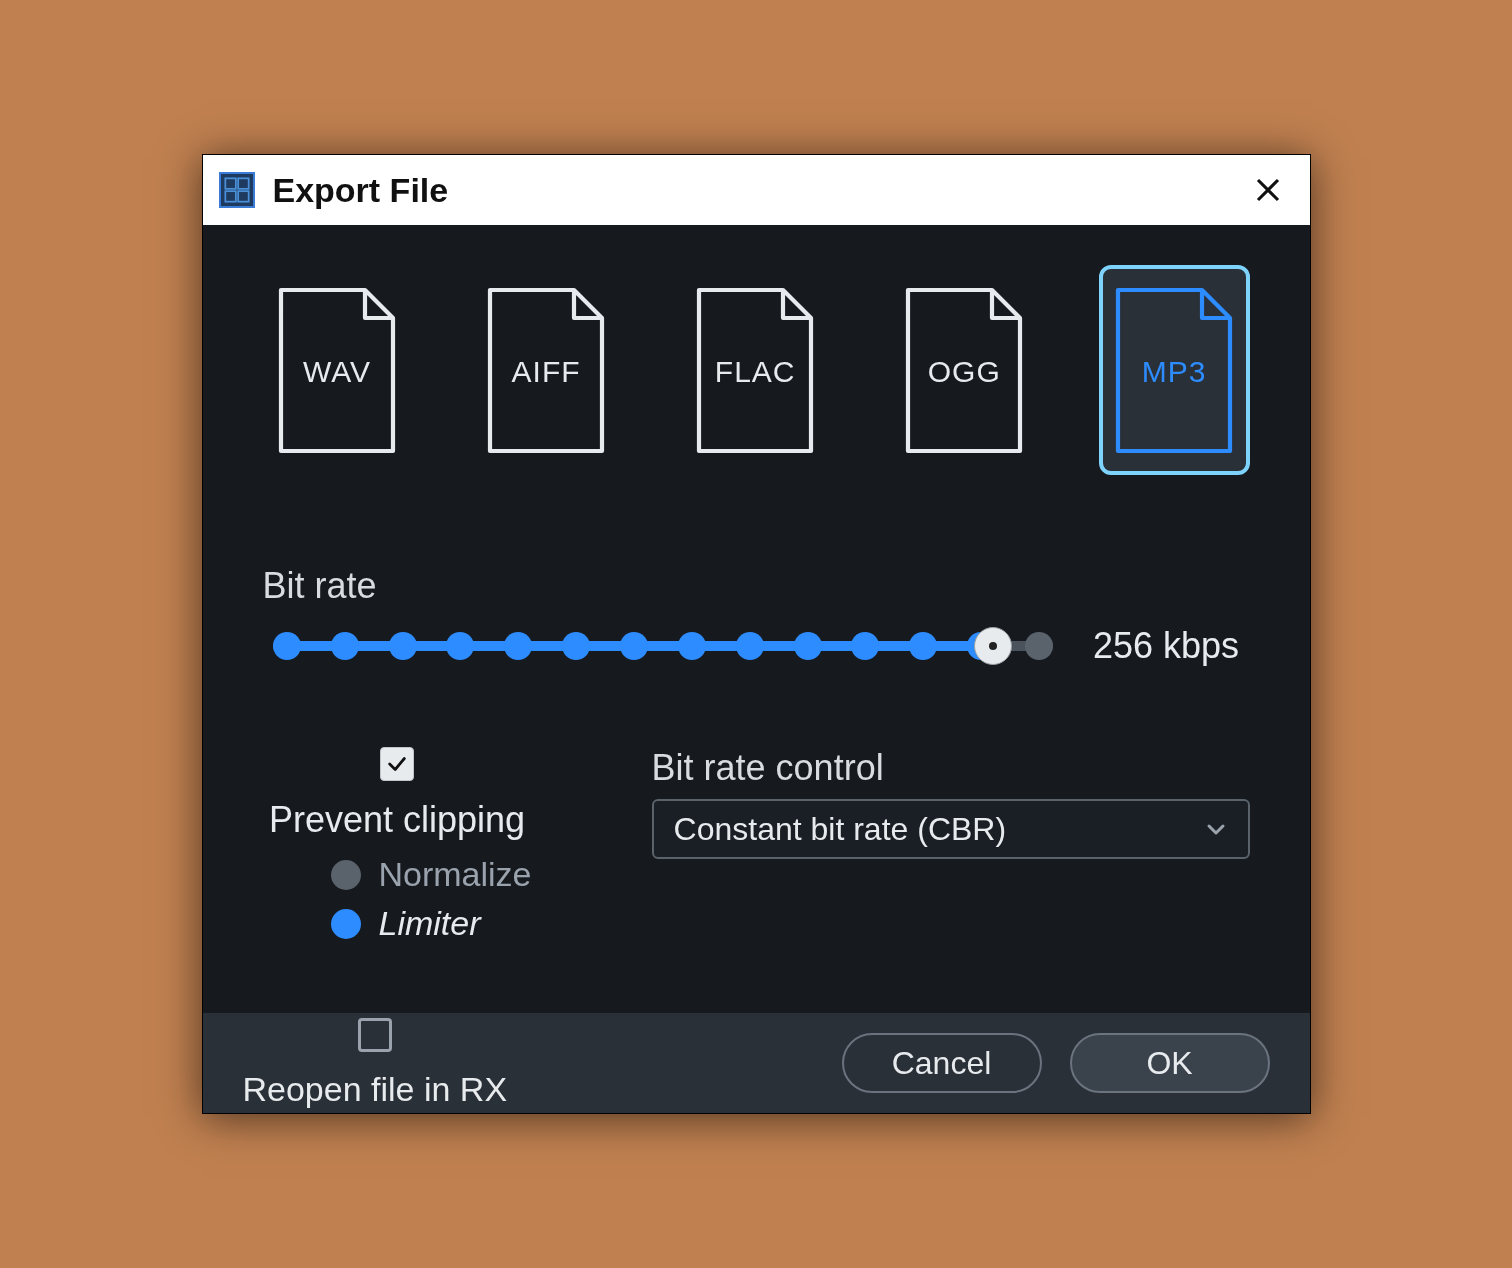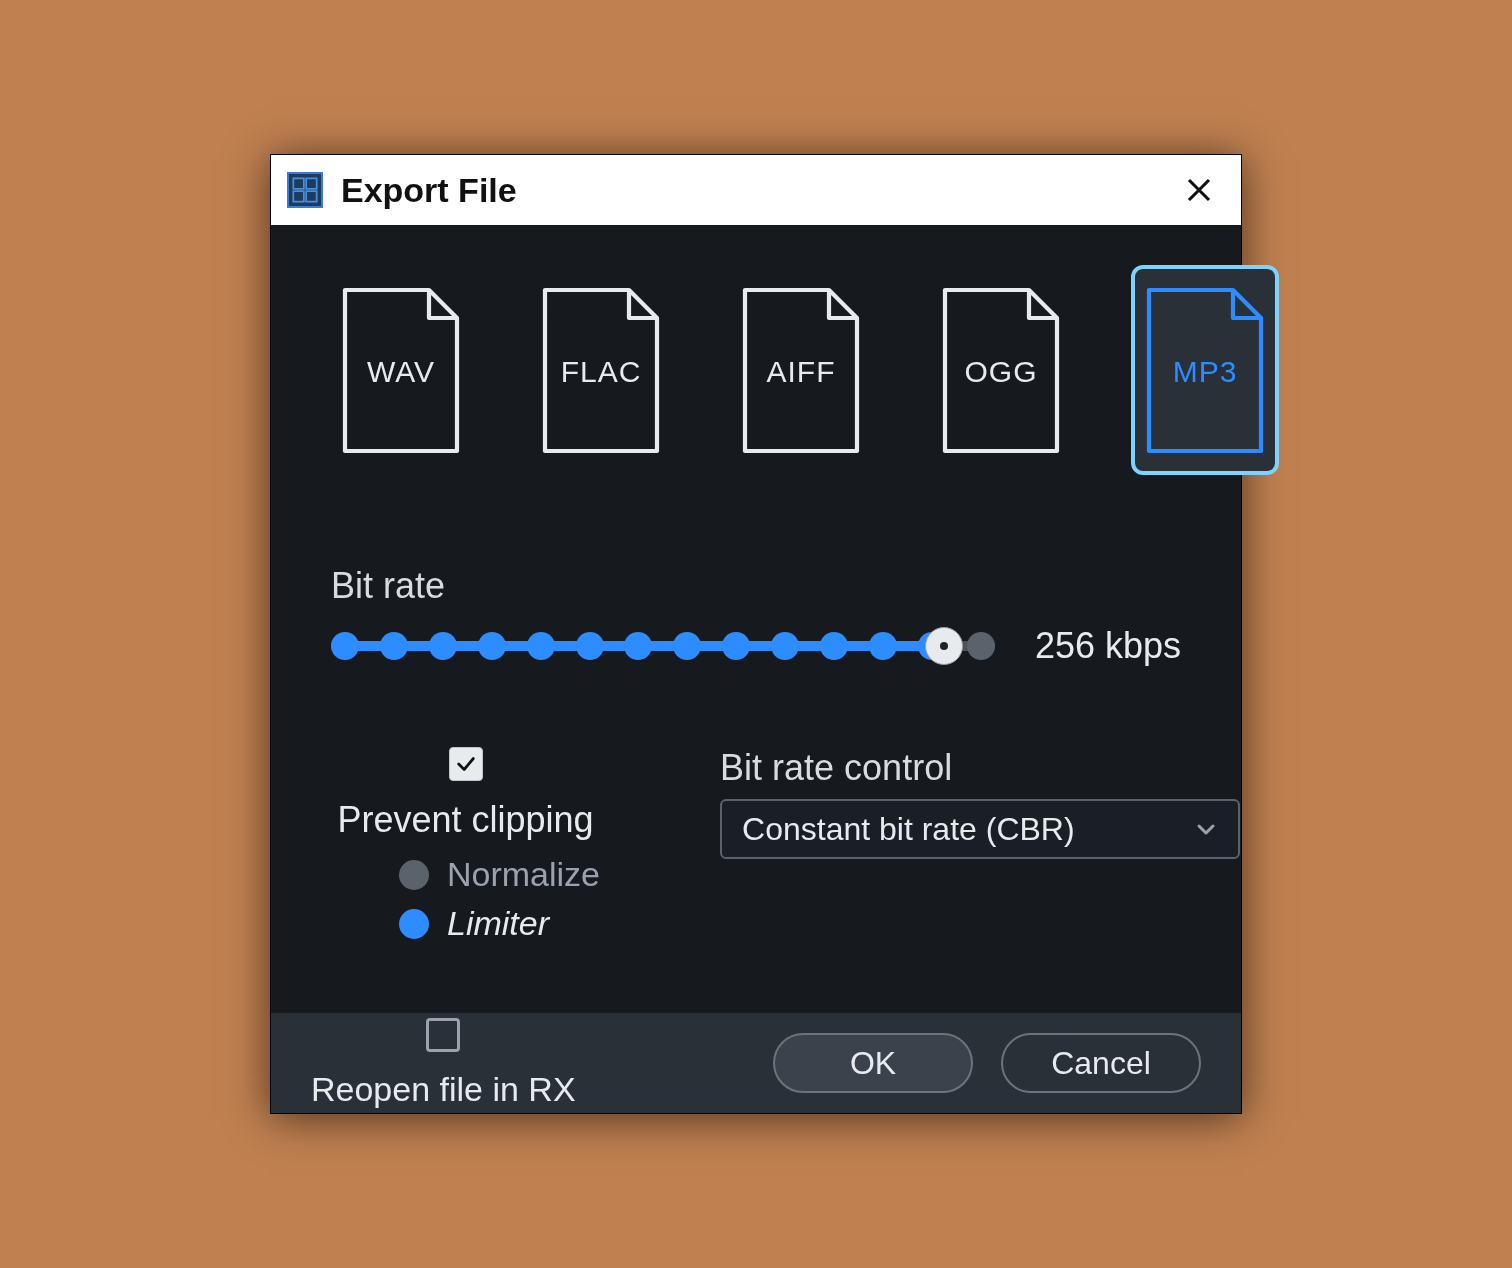--- a/index.html
+++ b/index.html
@@ -6,21 +6,21 @@
   body {
     width: 1512px;
     height: 1268px;
     background: #c08050;
     font-family: "Segoe UI", -apple-system, BlinkMacSystemFont, sans-serif;
     display: flex;
     align-items: center;
     justify-content: center;
   }
   .dialog {
-    width: 972px;
+    width: 1109px;
     background: #14b8a6;
     border: 1px solid #000;
     box-shadow: 0 4px 40px rgba(0,0,0,0.6);
     position: relative;
   }
   .title-bar {
     height: 70px;
     background: #ffffff;
     display: flex;
     align-items: center;
@@ -293,29 +293,29 @@
               <path d="M10 5 H70 L90 25 V120 H10 Z M70 5 V25 H90" fill="none" stroke="#e8ebee" stroke-width="3" stroke-linejoin="round"></path>
             </svg>
           <div class="file-label white">WAV</div>
         </div>
       </div>
       <div class="format-tile">
         <div class="file-outline">
           <svg viewBox="0 0 100 125">
               <path d="M10 5 H70 L90 25 V120 H10 Z M70 5 V25 H90" fill="none" stroke="#e8ebee" stroke-width="3" stroke-linejoin="round"></path>
             </svg>
-          <div class="file-label white">FLAC</div>
+          <div class="file-label white">AIFF</div>
         </div>
       </div>
       <div class="format-tile">
         <div class="file-outline">
           <svg viewBox="0 0 100 125">
               <path d="M10 5 H70 L90 25 V120 H10 Z M70 5 V25 H90" fill="none" stroke="#e8ebee" stroke-width="3" stroke-linejoin="round"></path>
             </svg>
-          <div class="file-label white">AIFF</div>
+          <div class="file-label white">FLAC</div>
         </div>
       </div>
       <div class="format-tile">
         <div class="file-outline">
           <svg viewBox="0 0 100 125">
               <path d="M10 5 H70 L90 25 V120 H10 Z M70 5 V25 H90" fill="none" stroke="#e8ebee" stroke-width="3" stroke-linejoin="round"></path>
             </svg>
           <div class="file-label white">OGG</div>
         </div>
       </div>
@@ -389,17 +389,17 @@
     </div>
 
   </div>
 
   <div class="footer">
     <div class="checkbox-row">
       <div class="checkbox unchecked"></div>
       <div class="checkbox-label" style="font-size:34px;">Reopen file in RX</div>
     </div>
     <div class="footer-spacer"></div>
+    <div class="btn">Cancel</div>
     <div class="btn primary">OK</div>
-    <div class="btn">Cancel</div>
   </div>
 
 </div>
 
 </body></html>

